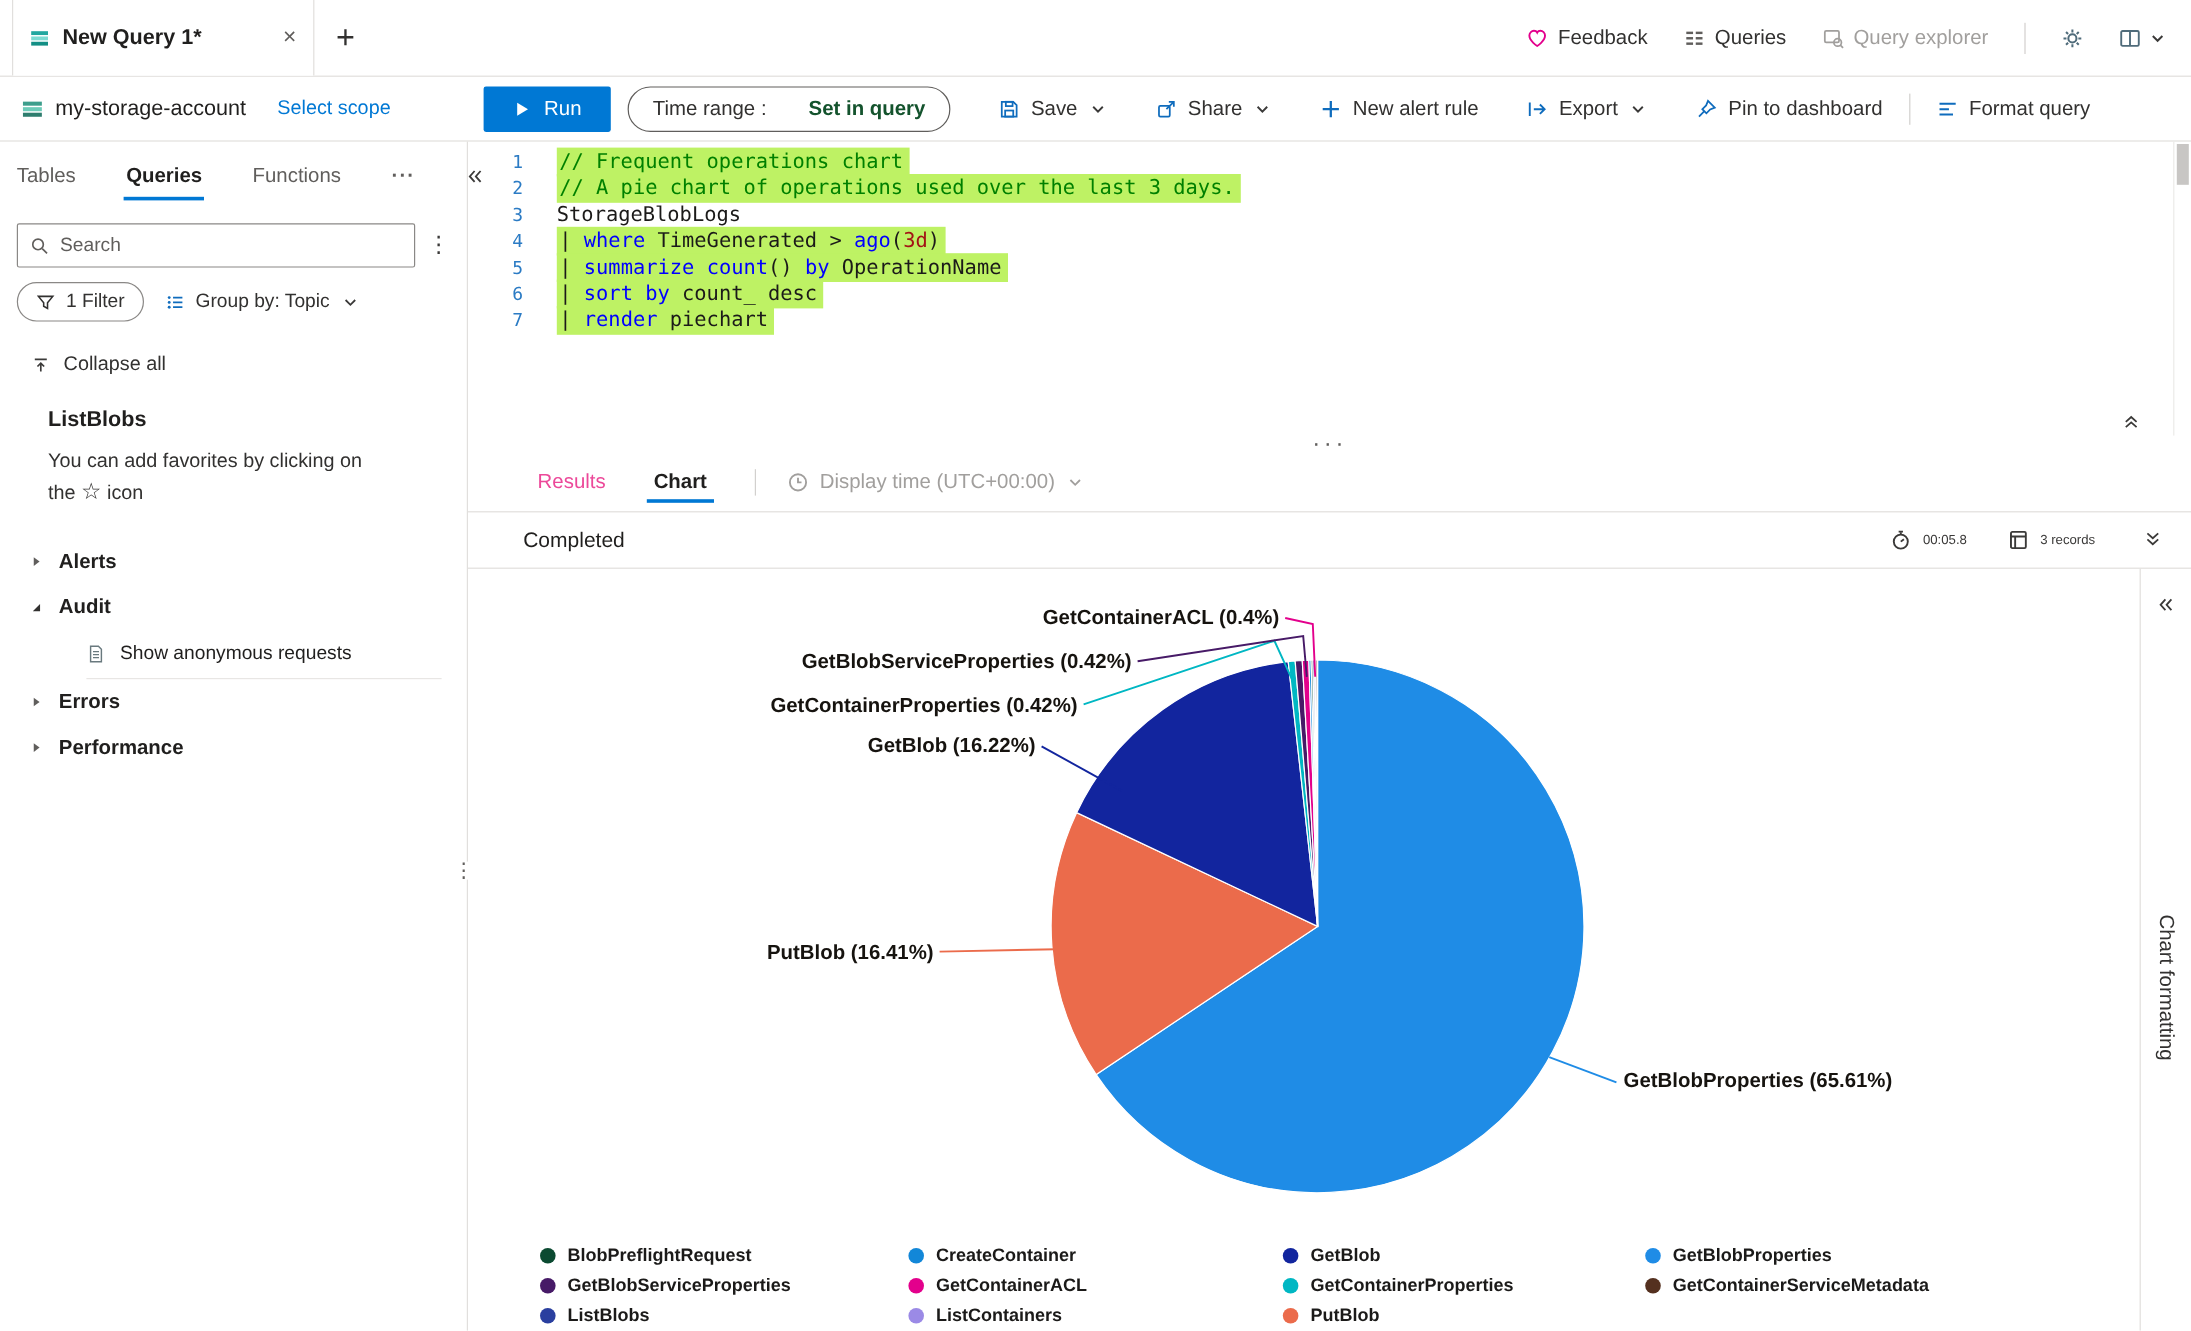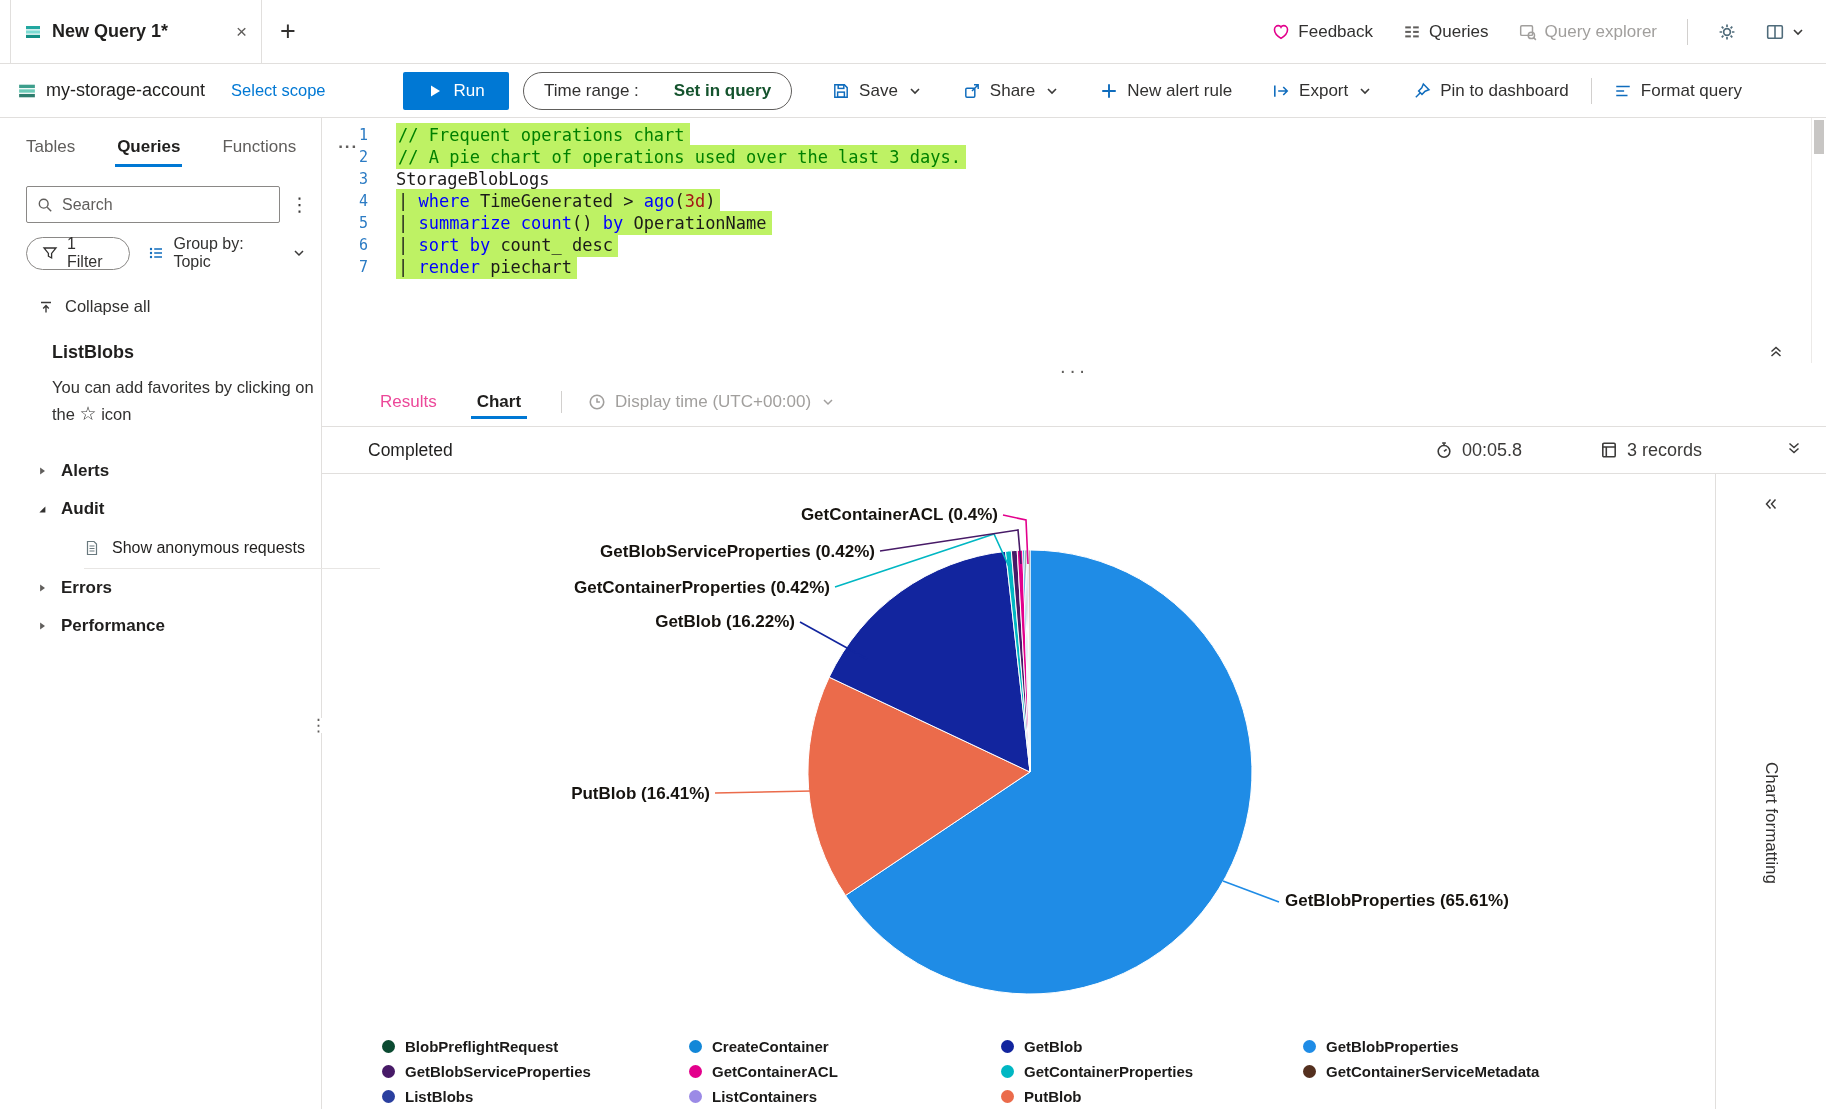--- a/index.html
+++ b/index.html
@@ -27,21 +27,21 @@
 .select-scope{color:#0078d4;font-size:16.5px;margin-left:16px;white-space:nowrap;}
 .run-btn{margin-left:18px;width:106px;height:38px;background:#0078d4;color:#fff;border:none;border-radius:2px;display:flex;align-items:center;justify-content:center;gap:10px;font-size:17px;font-family:inherit;}
 .time-pill{margin-left:14px;height:38px;border:1px solid #605e5c;border-radius:19px;display:flex;align-items:center;gap:8px;padding:0 20px;font-size:17px;color:#323130;white-space:nowrap;}
 .time-pill .tv{font-weight:700;color:#14532d;margin-left:27px;}
 .cmd{display:flex;align-items:center;gap:9px;margin-left:40px;font-size:17px;color:#323130;white-space:nowrap;}
 .cmd .ic{color:#0f6cbd;}
 .chev{color:#3b3a39;flex:none;}
 
 
 .main{display:flex;height:991px;}
-.sidebar{width:322px;flex:none;border-right:1px solid #e1dfdd;position:relative;padding-left:12px;}
+.sidebar{width:390px;flex:none;border-right:1px solid #e1dfdd;position:relative;}
 .content{flex:1;display:flex;flex-direction:column;min-width:0;}
 
 
 .side-tabs{height:58px;display:flex;align-items:center;padding:0 16px 0 14px;gap:42px;font-size:17px;color:#605e5c;}
 .side-tab{position:relative;height:100%;display:flex;align-items:center;cursor:default;}
 .side-tab.active{color:#201f1e;font-weight:700;}
 .side-tab.active::after{content:"";position:absolute;left:-2px;right:-2px;bottom:9px;height:3px;background:#0078d4;}
 .side-more{font-weight:700;color:#605e5c;letter-spacing:1px;}
 .side-collapse{margin-left:auto;color:#3b3a39;}
 .search-row{display:flex;align-items:center;gap:10px;margin:10px 14px 0;}
@@ -79,21 +79,21 @@
 
 
 .rtabs{height:50px;display:flex;align-items:center;padding-left:58px;border-bottom:1px solid #e1dfdd;}
 .rtab{margin-right:40px;font-size:17px;color:#ec4899;position:relative;height:100%;display:flex;align-items:center;}
 .rtab.active{color:#201f1e;font-weight:700;}
 .rtab.active::after{content:"";position:absolute;left:-6px;right:-6px;bottom:7px;height:3px;background:#0078d4;}
 .rtabs .vdiv{margin-right:26px;height:22px;}
 .display-time{display:flex;align-items:center;gap:9px;color:#a19f9d;font-size:17px;}
 .statusbar{height:47px;display:flex;align-items:center;padding:0 24px 0 46px;border-bottom:1px solid #e1dfdd;}
 .status-label{font-size:17.5px;}
-.status-right{margin-left:auto;display:flex;align-items:flex-start;color:#3b3a39;font-size:18px;gap:44px;}
+.status-right{margin-left:auto;display:flex;align-items:flex-start;color:#3b3a39;font-size:11px;}
 .meta{display:flex;align-items:center;gap:9px;}
 .rbody{flex:1;display:flex;min-height:0;}
 .chart-col{width:1393px;flex:none;display:flex;flex-direction:column;}
 .chart-svg-wrap{height:552px;}
 .pie-label{font-family:"Liberation Sans",sans-serif;font-size:17px;font-weight:700;fill:#16130f;}
 .legend{position:relative;height:83px;}
 .legend-col{position:absolute;top:8px;}
 .legend-item{display:flex;align-items:center;gap:10px;height:25px;font-size:15px;font-weight:700;color:#1b1a19;white-space:nowrap;}
 .legend-dot{width:13px;height:13px;border-radius:50%;flex:none;}
 .format-strip{flex:1;border-left:1px solid #e1dfdd;position:relative;}

